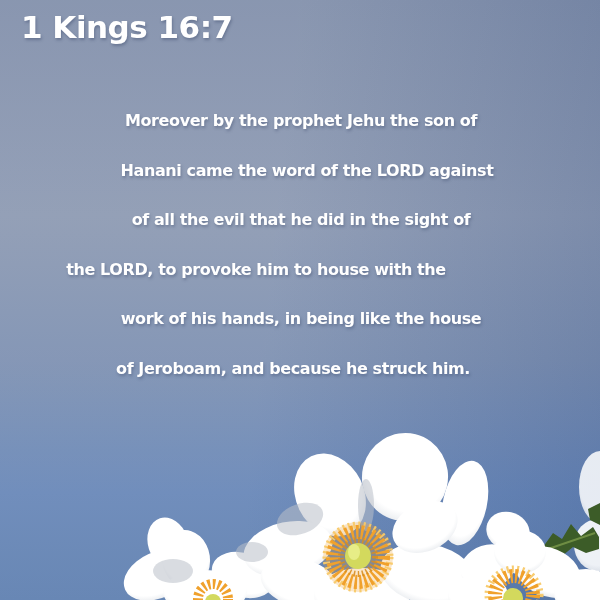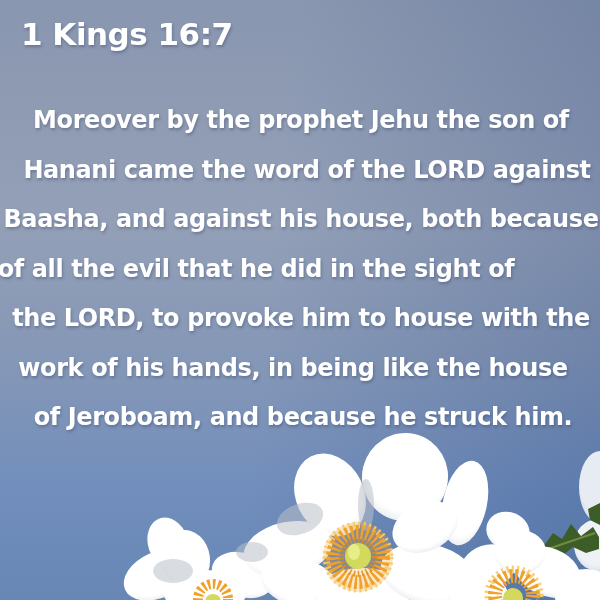--- a/index.html
+++ b/index.html
@@ -48,36 +48,36 @@
     position: absolute;
     left: 0;
     bottom: 0;
     width: 600px;
     height: 175px;
     display: block;
   }
   .reference {
     position: absolute;
     left: 21px;
-    top: 16px;
+    top: 9px;
     font-size: 31px;
     font-weight: bold;
     letter-spacing: -0.5px;
     color: var(--text);
     text-shadow: 1px 2px 3px rgba(40,55,90,0.35);
     white-space: nowrap;
   }
   .verse {
     position: absolute;
     top: 96px;
     left: 2px;
     right: 0;
     text-align: center;
     color: var(--text);
-    font-size: 24px;
+    font-size: 16px;
     font-weight: bold;
     letter-spacing: -0.4px;
     text-shadow: 1px 2px 3px rgba(40,55,90,0.35);
   }
   .verse .line {
     height: 49.5px;
     line-height: 49.5px;
     white-space: nowrap;
   }
   .verse .line:nth-child(2) { transform: translateX(6px); }
@@ -170,20 +170,19 @@
       <circle class="stamen-ring" cx="514" cy="170" r="19"></circle>
       <circle class="disc" cx="513" cy="173" r="10"></circle>
     </g>
   </svg>
 
   <h1 class="reference">1 Kings 16:7</h1>
 
   <div class="verse">
     <div class="line">Moreover by the prophet Jehu the son of</div>
     <div class="line">Hanani came the word of the LORD against</div>
-    <div class="line">Baasha, and against his house, both because</div>
     <div class="line">of all the evil that he did in the sight of</div>
     <div class="line">the LORD, to provoke him to house with the</div>
     <div class="line">work of his hands, in being like the house</div>
     <div class="line">of Jeroboam, and because he struck him.</div>
   </div>
 
 </div>
 
 </body></html>

